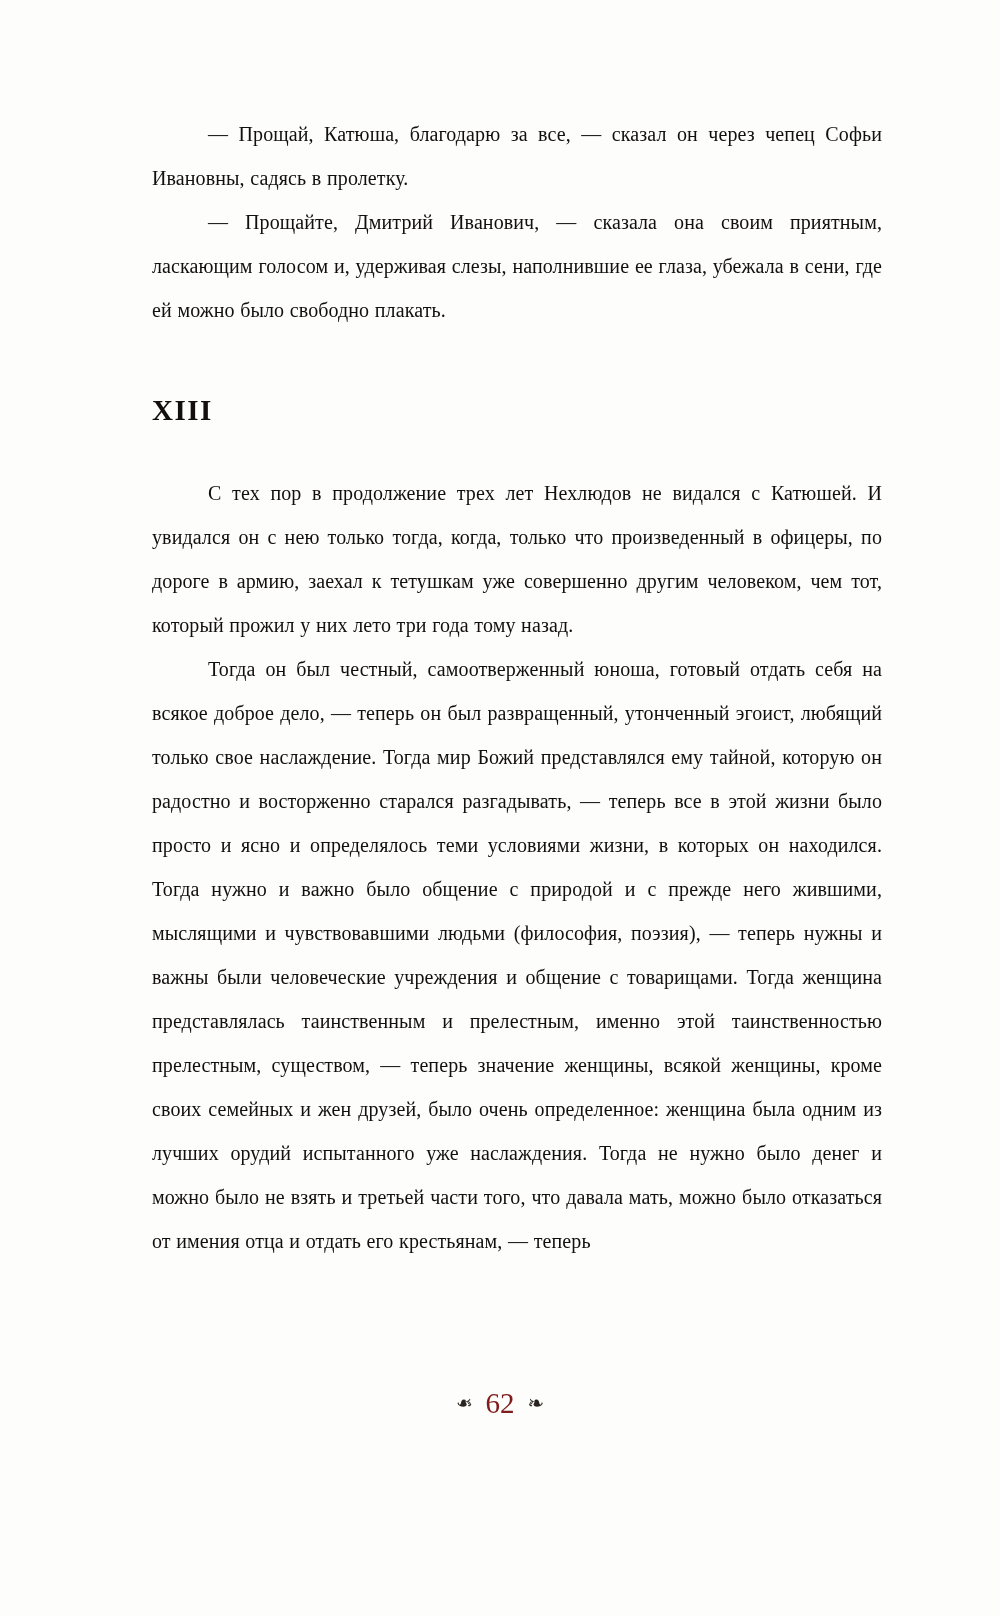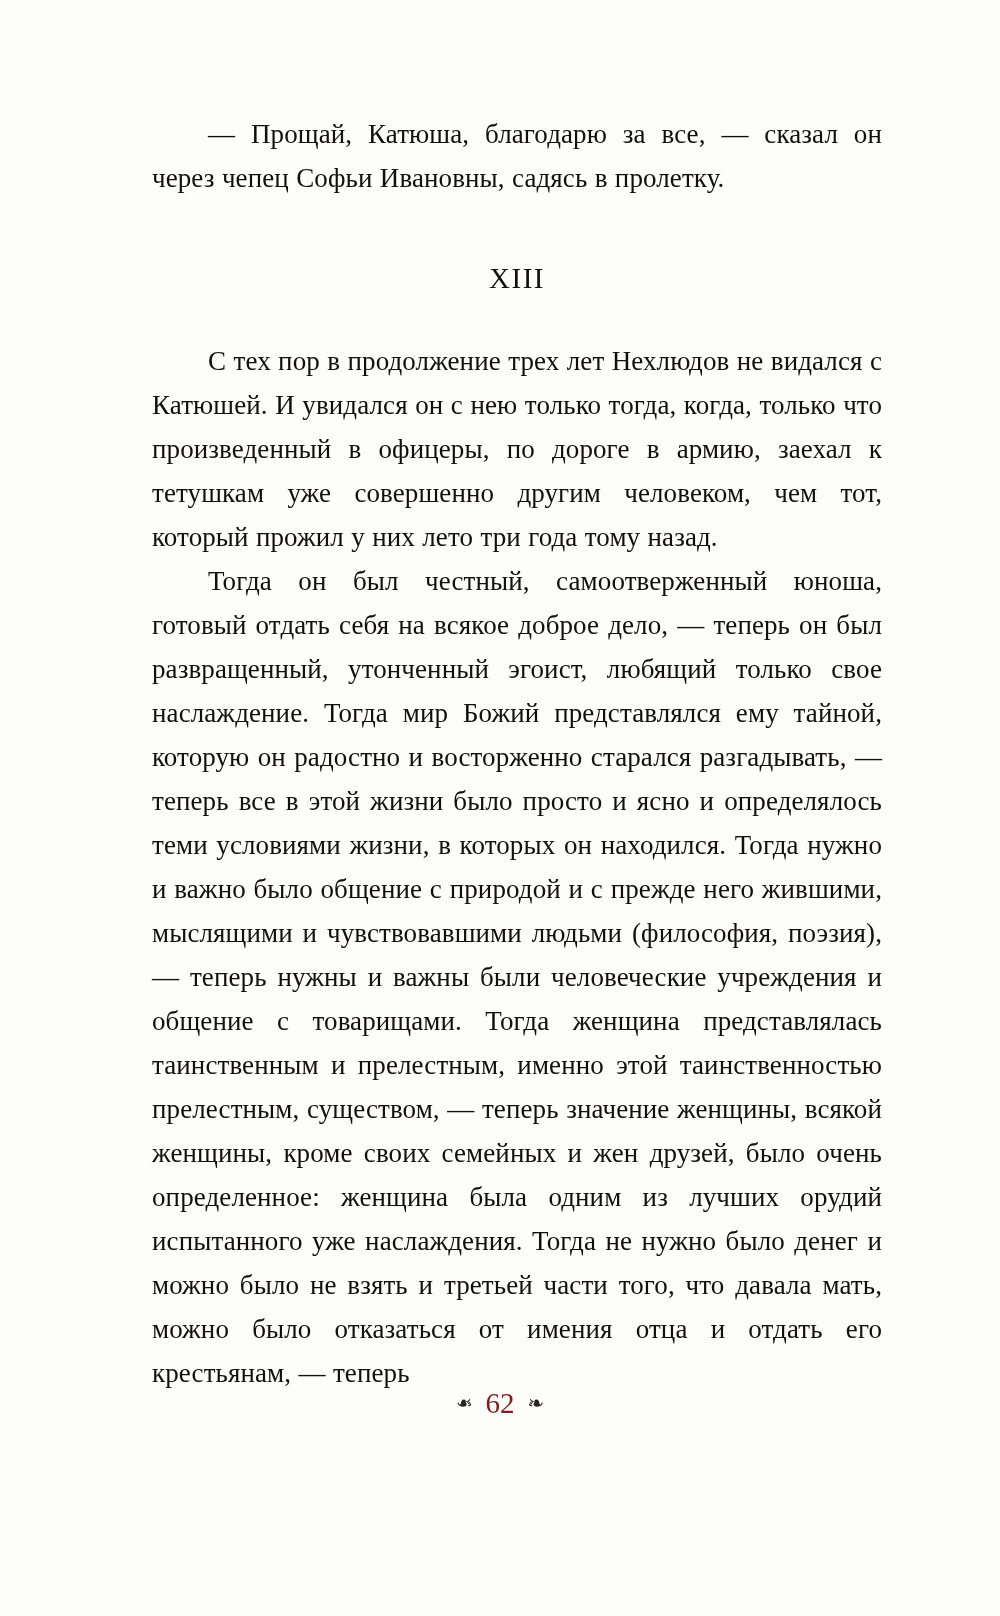--- a/index.html
+++ b/index.html
@@ -24,35 +24,35 @@
     background: #fdfdfc;
   }
   .text-column {
     position: absolute;
     left: 152px;
     top: 112px;
     width: 730px;
   }
   p.para {
     margin: 0;
-    font-size: 27px;
+    font-size: 20px;
     line-height: 44px;
     text-align: justify;
     text-justify: inter-word;
     letter-spacing: 0.1px;
     word-spacing: 0.5px;
   }
   p.para.indent {
     text-indent: 56px;
   }
   .chapter-number {
     margin: 0;
-    text-align: center;
+    text-align: left;
     font-size: 29px;
-    font-weight: normal;
+    font-weight: bold;
     letter-spacing: 1.5px;
     padding-top: 62px;
     padding-bottom: 44px;
   }
   .block-gap {
     height: 0px;
   }
   .footer {
     position: absolute;
     left: 0;
@@ -78,20 +78,21 @@
 </style>
 </head>
 <body>
 
 <div class="page">
 
   <div class="text-column">
 
     <p class="para indent">— Прощай, Катюша, благодарю за все, — сказал он через чепец Софьи Ивановны, садясь в пролетку.</p>
 
+    <p class="para indent">— Прощайте, Дмитрий Иванович, — сказала она своим приятным, ласкающим голосом и, удерживая слезы, наполнившие ее глаза, убежала в сени, где ей можно было свободно плакать.</p>
 
     <div class="block-gap"></div>
 
     <p class="chapter-number">XIII</p>
 
     <p class="para indent">С тех пор в продолжение трех лет Нехлюдов не видался с Катюшей. И увидался он с нею только тогда, когда, только что произведенный в офицеры, по дороге в армию, заехал к тетушкам уже совершенно другим человеком, чем тот, который прожил у них лето три года тому назад.</p>
 
     <p class="para indent">Тогда он был честный, самоотверженный юноша, готовый отдать себя на всякое доброе дело, — теперь он был развращенный, утонченный эгоист, любящий только свое наслаждение. Тогда мир Божий представлялся ему тайной, которую он радостно и восторженно старался разгадывать, — теперь все в этой жизни было просто и ясно и определялось теми условиями жизни, в которых он находился. Тогда нужно и важно было общение с природой и с прежде него жившими, мыслящими и чувствовавшими людьми (философия, поэзия), — теперь нужны и важны были человеческие учреждения и общение с товарищами. Тогда женщина представлялась таинственным и прелестным, именно этой таинственностью прелестным, существом, — теперь значение женщины, всякой женщины, кроме своих семейных и жен друзей, было очень определенное: женщина была одним из лучших орудий испытанного уже наслаждения. Тогда не нужно было денег и можно было не взять и третьей части того, что давала мать, можно было отказаться от имения отца и отдать его крестьянам, — теперь</p>
 
   </div>

